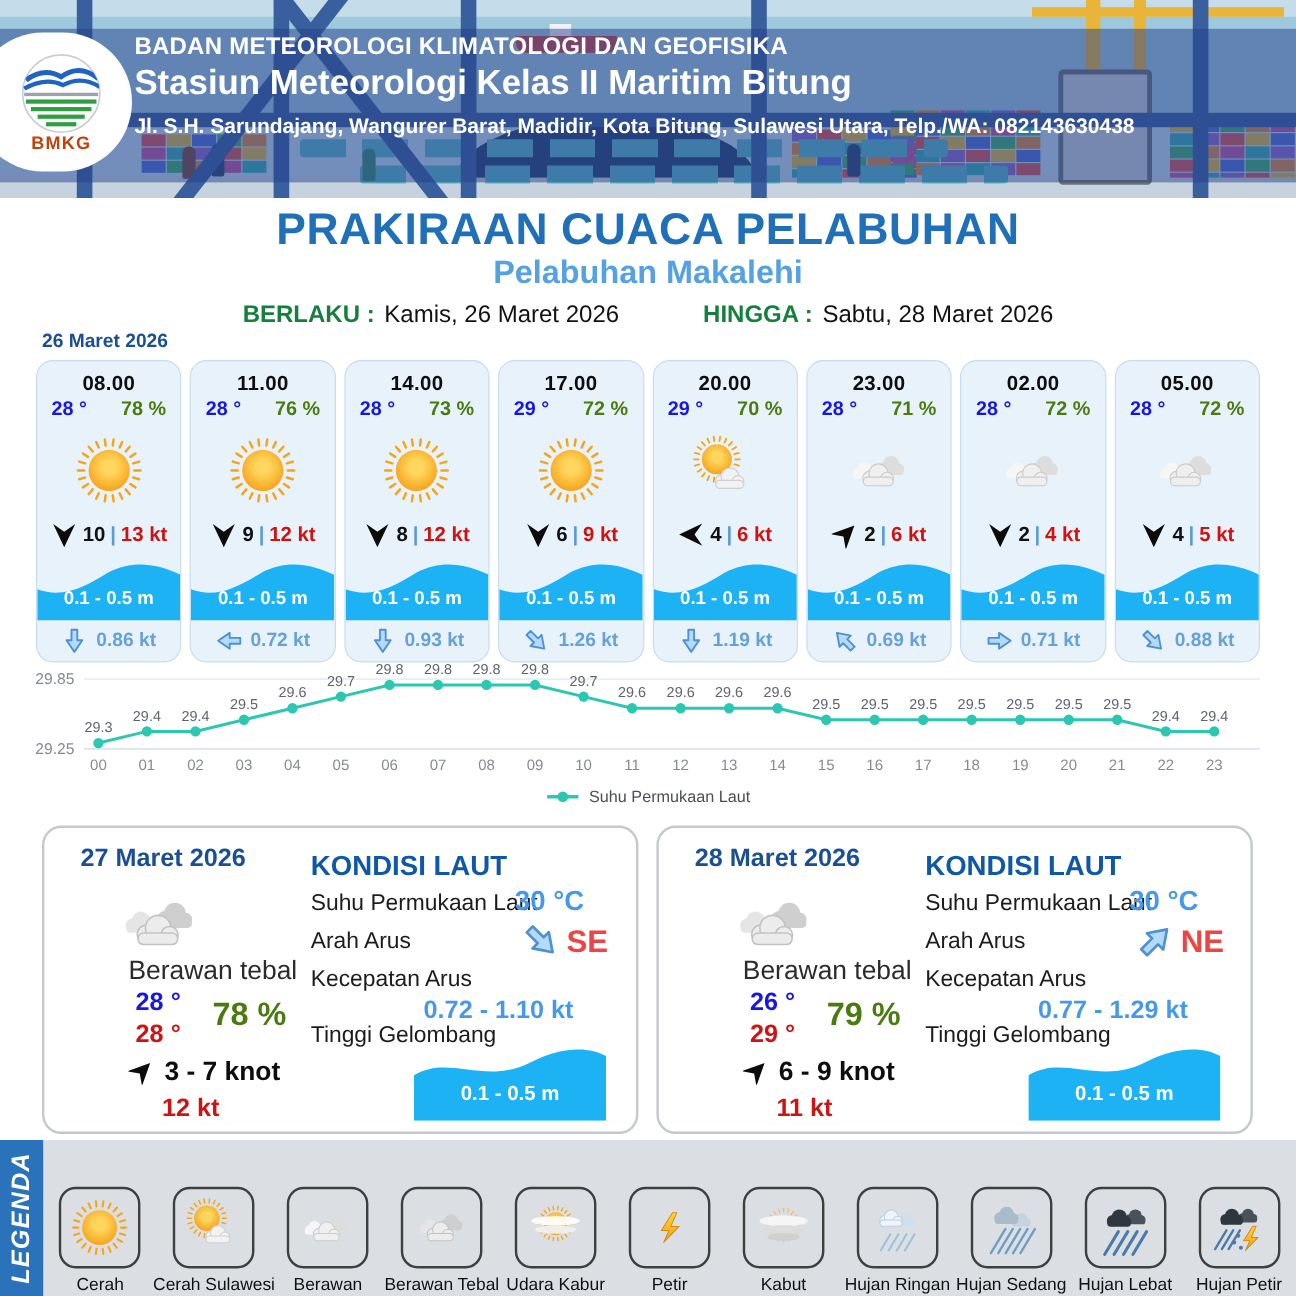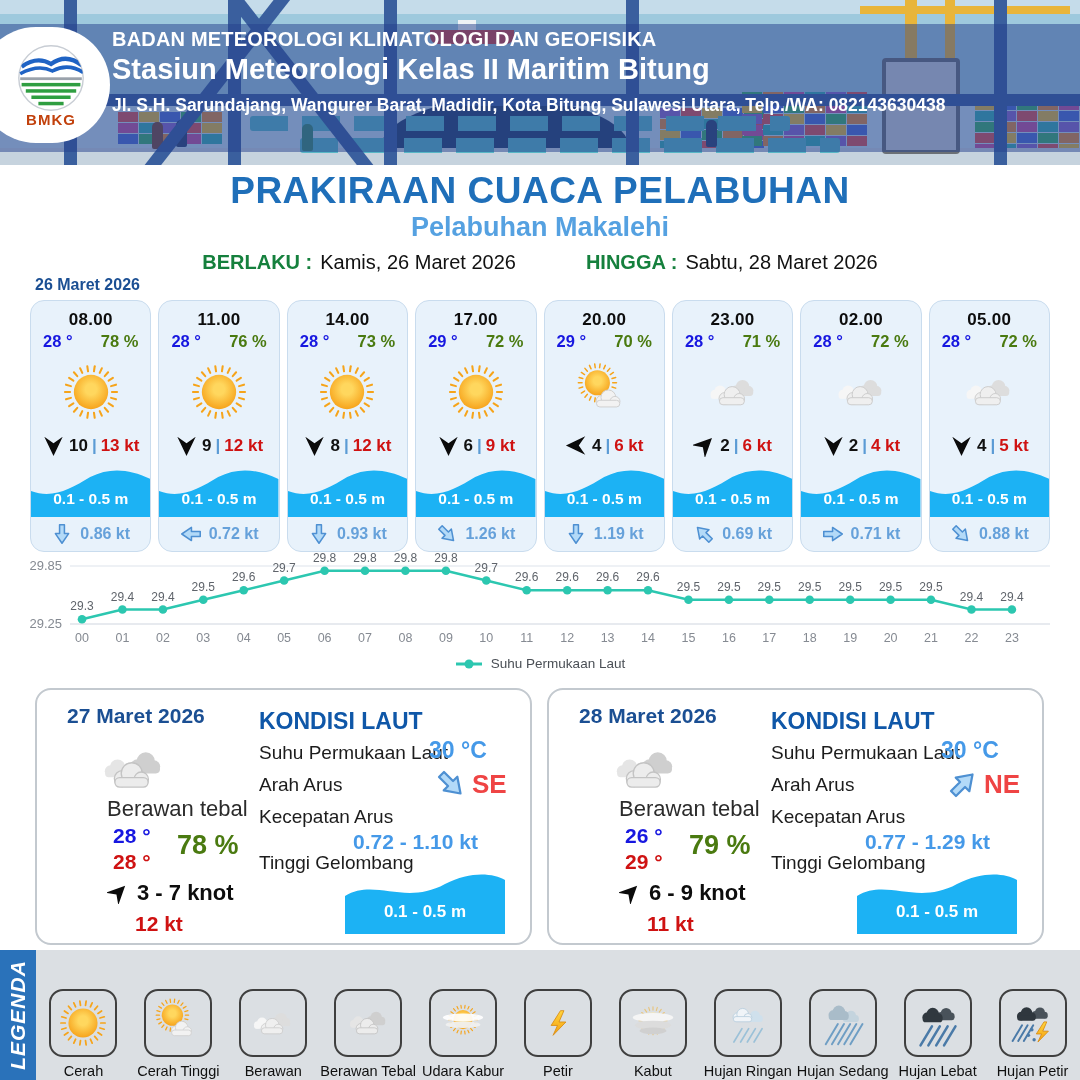--- a/index.html
+++ b/index.html
@@ -962,21 +962,21 @@
               <line x1="62.2" y1="29.5" x2="67.7" y2="27.9" stroke="#f6a41a" stroke-width="2.28" stroke-linecap="round"></line>
               <circle cx="40" cy="36" r="19" fill="url(#sungrad)"></circle>
               <g stroke="#cfcfcf" stroke-width="1.5" fill="#f2f2f2">
                 <circle cx="46.48" cy="63.68" r="8.4"></circle>
                 <circle cx="56.56" cy="58.08" r="11.200000000000001"></circle>
                 <circle cx="66.64" cy="64.24" r="7.5600000000000005"></circle>
                 <rect x="38.64" y="62.56" width="35.28" height="10.08" rx="5.04"></rect>
               </g>
             </svg>
           </div>
-    <div class="lg-label">Cerah Tinggi</div>
+    <div class="lg-label">Cerah Sulawesi</div>
   </div>
   <div class="lg-item">
     <div class="lg-box">
             <svg width="56" height="56" viewBox="0 0 100 100">
               <g fill="#dddddd">
                 <circle cx="55.16" cy="47.56" r="7.8"></circle>
                 <circle cx="64.52" cy="42.36" r="10.4"></circle>
                 <circle cx="73.88" cy="48.08" r="7.0200000000000005"></circle>
                 <rect x="47.879999999999995" y="46.52" width="32.76" height="9.36" rx="4.68"></rect>
               </g>

